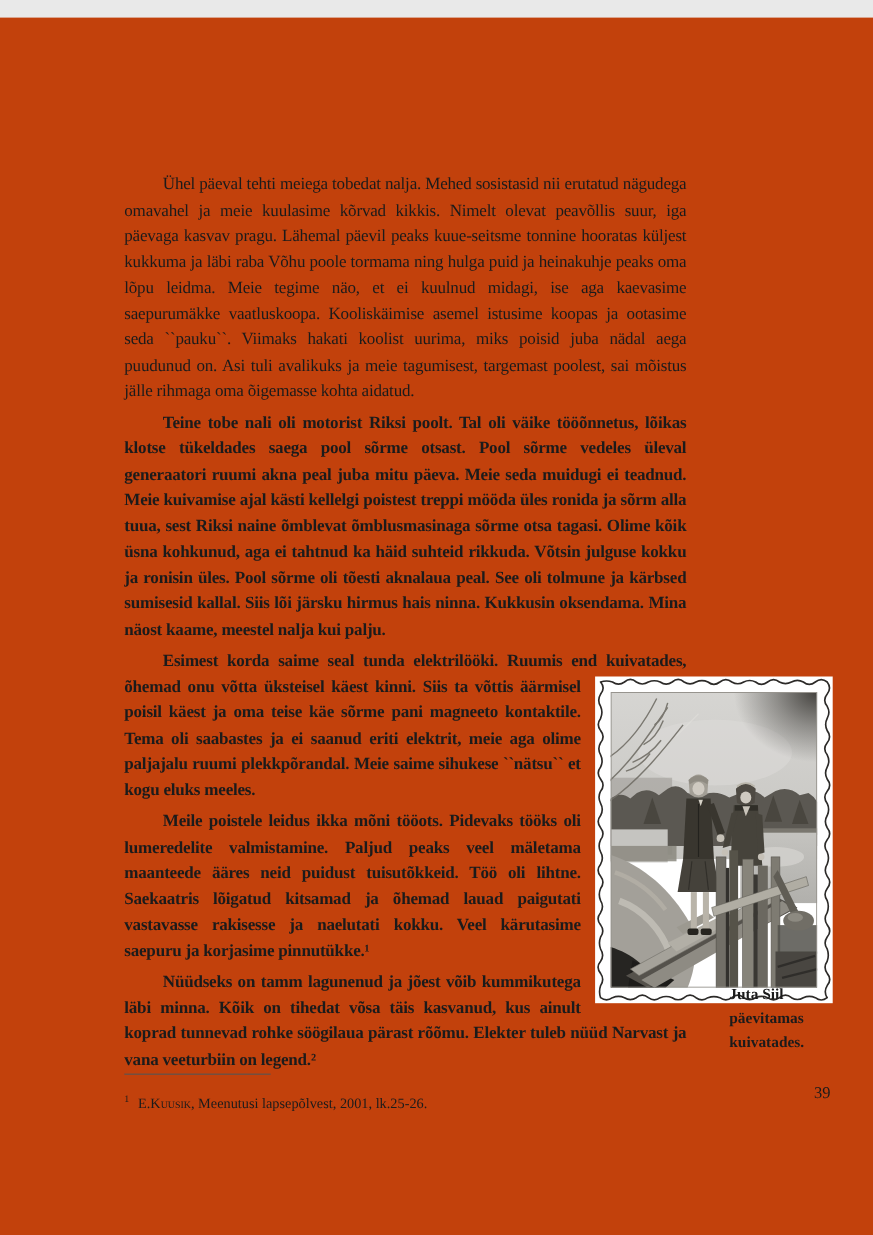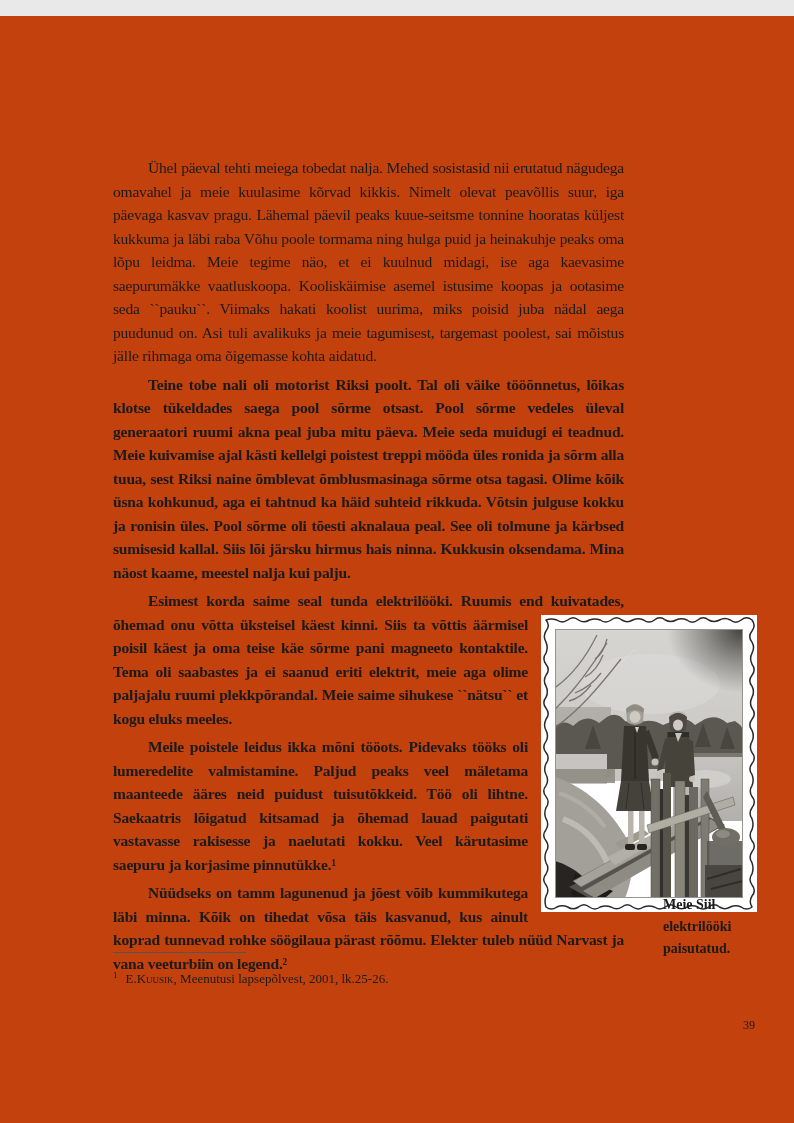--- a/index.html
+++ b/index.html
@@ -41,38 +41,38 @@
     left:663px;top:878px;
     width:100px;
     font-weight:bold;
     font-size:14px;
     line-height:22px;
     letter-spacing:0;
   }
 
   .footnotes{
     position:absolute;
-    left:113px;top:928px;
+    left:113px;top:952px;
     width:511px;
     font-size:13px;
     line-height:17px;
   }
   .fn-rule{
     width:133px;height:0;
     border-top:1.2px solid #555;
     margin:8px 0 14px 0;
   }
   .fn{margin:0 0 8px 0;}
   .fn sup{font-size:9px;margin-right:8px;}
   .caps{font-variant:small-caps;}
 
   .pagenum{
     position:absolute;
-    right:39px;top:1002px;
-    font-size:12px;
+    right:39px;top:970px;
+    font-size:15px;
   }
 </style>
 </head>
 <body>
 
 <div class="page">
 
   <div class="textblock">
     <p class="para"><span>Ühel päeval tehti meiega tobedat nalja. Mehed sosistasid nii erutatud nägudega omavahel ja meie kuulasime kõrvad kikkis. Nimelt olevat peavõllis suur, iga päevaga kasvav pragu. Lähemal päevil peaks kuue-seitsme tonnine hooratas küljest kukkuma ja läbi raba Võhu poole tormama ning hulga puid ja heinakuhje peaks oma lõpu leidma. Meie tegime näo, et ei kuulnud midagi, ise aga kaevasime saepurumäkke vaatluskoopa. Kooliskäimise asemel istusime koopas ja ootasime seda ``pauku``. Viimaks hakati koolist uurima, miks poisid juba nädal aega puudunud on. Asi tuli avalikuks ja meie tagumisest, targemast poolest, sai mõistus jälle rihmaga oma õigemasse kohta aidatud.</span></p>
     <p class="para"><span>Teine tobe nali oli motorist Riksi poolt. Tal oli väike tööõnnetus, lõikas klotse tükeldades saega pool sõrme otsast. Pool sõrme vedeles üleval generaatori ruumi akna peal juba mitu päeva. Meie seda muidugi ei teadnud. Meie kuivamise ajal kästi kellelgi poistest treppi mööda üles ronida ja sõrm alla tuua, sest Riksi naine õmblevat õmblusmasinaga sõrme otsa tagasi. Olime kõik üsna kohkunud, aga ei tahtnud ka häid suhteid rikkuda. Võtsin julguse kokku ja ronisin üles. Pool sõrme oli tõesti aknalaua peal. See oli tolmune ja kärbsed sumisesid kallal. Siis lõi järsku hirmus hais ninna. Kukkusin oksendama. Mina näost kaame, meestel nalja kui palju.</span></p>
@@ -189,23 +189,23 @@
           </svg>
         </span>
       </span>
       <span>onu võtta üksteisel käest kinni. Siis ta võttis äärmisel poisil käest ja oma teise käe sõrme pani magneeto kontaktile. Tema oli saabastes ja ei saanud eriti elektrit, meie aga olime paljajalu ruumi plekkpõrandal. Meie saime sihukese ``nätsu`` et kogu eluks meeles.</span>
     </p>
     <p class="para"><span>Meile poistele leidus ikka mõni tööots. Pidevaks tööks oli lumeredelite valmistamine. Paljud peaks veel mäletama maanteede ääres neid puidust tuisutõkkeid. Töö oli lihtne. Saekaatris lõigatud kitsamad ja õhemad lauad paigutati vastavasse rakisesse ja naelutati kokku. Veel kärutasime saepuru ja korjasime pinnutükke.¹</span></p>
     <p class="para"><span>Nüüdseks on tamm lagunenud ja jõest võib kummikutega läbi minna. Kõik on tihedat võsa täis kasvanud, kus ainult koprad tunnevad rohke söögilaua pärast rõõmu. Elekter tuleb nüüd Narvast ja vana veeturbiin on legend.²</span></p>
   </div>
 
   <div class="caption">
-    <div>Meie Siil</div>
-    <div>elektrilööki</div>
-    <div>paisutatud.</div>
+    <div>Juta Siil</div>
+    <div>päevitamas</div>
+    <div>kuivatades.</div>
   </div>
 
   <div class="footnotes">
     <div class="fn-rule"></div>
     <div class="fn">
       <sup>1</sup><span class="caps">E.Kuusik</span><span>, Meenutusi lapsepõlvest, 2001, lk.25-26.</span>
     </div>
   </div>
 
   <div class="pagenum">39</div>

